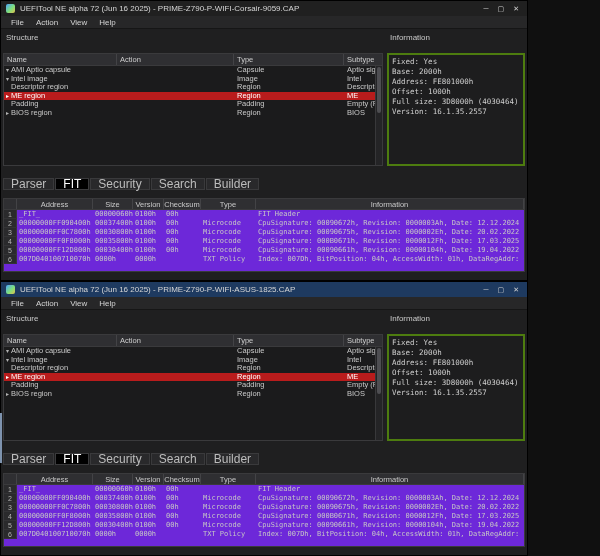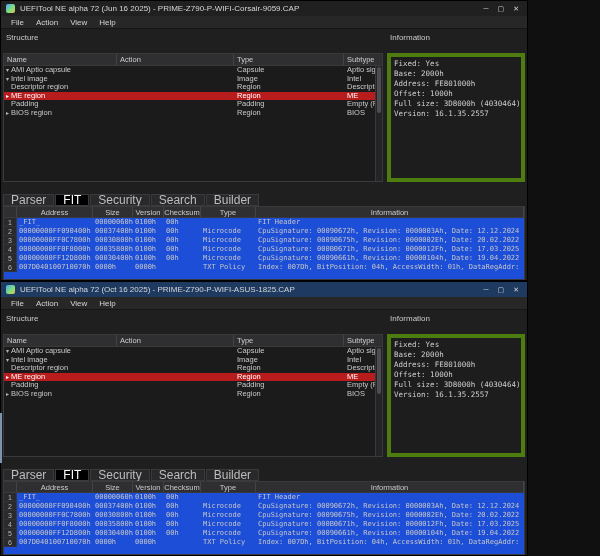--- a/index.html
+++ b/index.html
@@ -38,29 +38,29 @@
   .tree-row span{font-size:7.5px;color:#c9c9c9;padding:0 3px;white-space:nowrap;overflow:hidden;line-height:8.5px}
   .tree-row .name{display:flex;align-items:flex-start;padding:0}
   .n0{padding-left:3px}.n1{padding-left:11px}.n2{padding-left:19px}
   .tw{display:inline-block;width:7px;flex:0 0 7px;font-style:normal;font-size:6px;color:#b2b2b2;text-align:center}
   .nm{font-weight:normal;font-size:7.5px;color:#c9c9c9;white-space:nowrap}
   .tree-row.sel{background:#b91c1c}
   .tree-row.sel span,.tree-row.sel .nm,.tree-row.sel .tw{color:#ffffff}
   .vsb{position:absolute;top:12px;right:0;bottom:0;width:7px;background:#242426;border-left:1px solid #38383a}
   .vsb .th{margin:1px;height:46px;background:#4e4e52;border-radius:2px}
 
-  .info{width:138px;flex:0 0 138px;border:4px solid #4d7c0f;background:#1d1d1e;padding:2px 3px;overflow:hidden}
+  .info{width:138px;flex:0 0 138px;border:2px solid #4d7c0f;background:#1d1d1e;padding:2px 3px;overflow:hidden}
   .il{font-family:"DejaVu Sans Mono",monospace;font-size:7.5px;line-height:10px;color:#d0d0d0;white-space:nowrap}
 
   .tabs{flex:0 0 13px;height:13px;display:flex;align-items:center;gap:1px;padding:1px 0 0 2px}
   .tab{font-size:12px;color:#bdbdbd;background:#29292b;border:1px solid #3a3a3c;
     padding:0 7px;line-height:10px;height:12px;display:flex;align-items:center}
   .tab.active{background:#000000;color:#ffffff}
 
-  .fit{flex:0 0 74px;height:74px;margin:0 2px;border:1px solid #3a3a3c;background:#1d4ed8;overflow:hidden}
+  .fit{flex:0 0 74px;height:74px;margin:8px 2px;border:1px solid #3a3a3c;background:#6d28d9;overflow:hidden}
   .fh,.fr{display:grid;grid-template-columns:13px 76px 40px 31px 37px 55px 1fr}
   .fh{height:11px;background:#2f2f32;border-bottom:1px solid #3a3a3c}
   .fh span{font-size:7.5px;color:#c9c9c9;text-align:center;border-right:1px solid #434346;
     white-space:nowrap;overflow:hidden;line-height:11px}
   .fr{height:9px}
   .fr span{font-family:"DejaVu Sans Mono",monospace;font-size:7px;color:#c6c6c6;
     padding:0 2px;white-space:nowrap;overflow:hidden;line-height:9px}
   .rn{background:#2a2a2c;border-right:1px solid #38383a;border-bottom:1px solid #333335;
     text-align:center;font-family:"Liberation Sans",sans-serif !important;color:#b5b5b5 !important;font-size:7px}
   .fh .rn{background:#2f2f32;border-bottom:none}
@@ -242,21 +242,21 @@
       <span></span>
       <span>TXT Policy</span>
       <span>Index: 007Dh, BitPosition: 04h, AccessWidth: 01h, DataRegAddr: 0071h, IndexRegAddr: 0070h</span>
     </div>
   </div>
 </div>
 
 <div class="window" id="win1">
   <div class="titlebar">
     <span class="appicon"></span>
-    <span class="title">UEFITool NE alpha 72 (Oct 16 2025) - PRIME-Z790-P-WIFI-ASUS-1825.CAP</span>
+    <span class="title">UEFITool NE alpha 72 (Jun 16 2025) - PRIME-Z790-P-WIFI-ASUS-1825.CAP</span>
     <span class="winbtns">
       <span class="wbtn">─</span>
       <span class="wbtn">▢</span>
       <span class="wbtn">✕</span>
     </span>
   </div>
   <div class="menubar">
     <span class="menu-item">File</span>
     <span class="menu-item">Action</span>
     <span class="menu-item">View</span>

